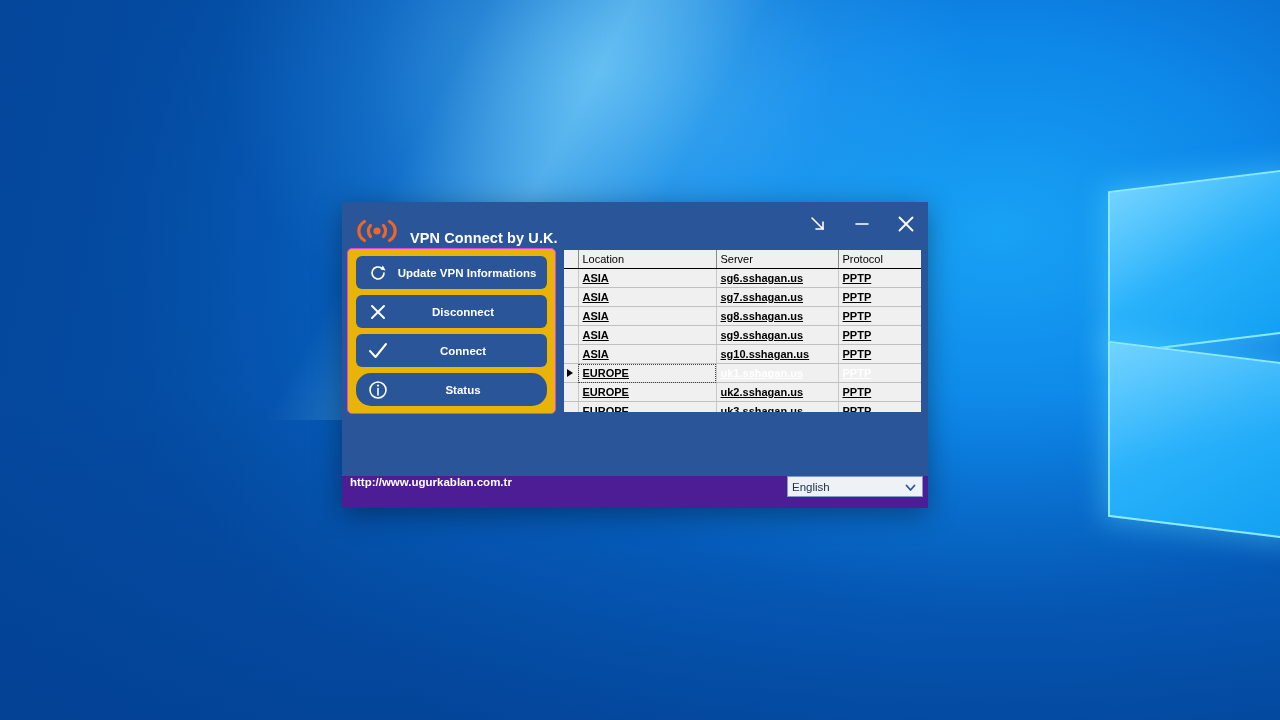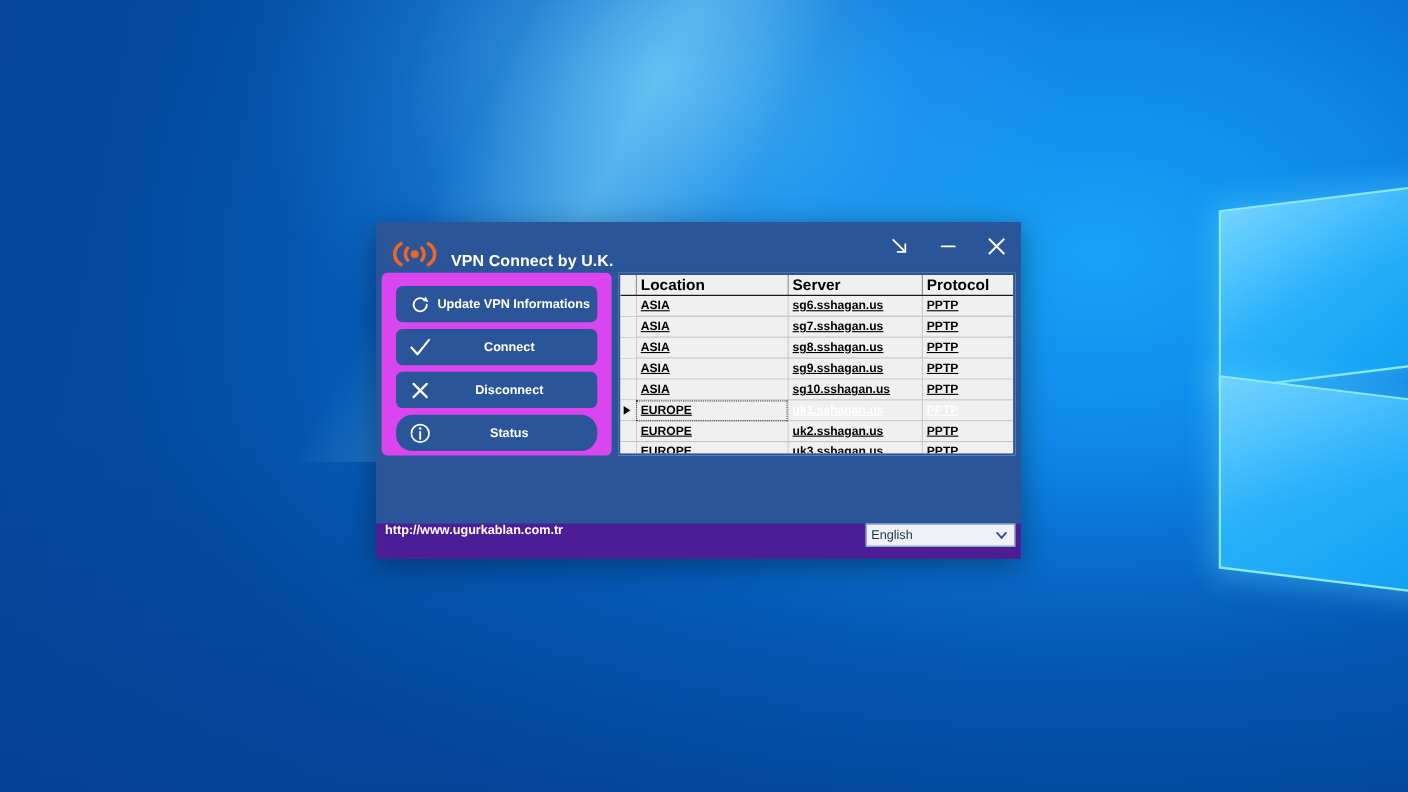--- a/index.html
+++ b/index.html
@@ -128,22 +128,22 @@
     box-sizing: border-box;
     padding: 0;
   }
 
   
   #button-panel {
     position: absolute;
     left: 5px; top: 2px;
     width: 209px;
     height: 166px;
-    background: #d946ef;
-    border: 5px solid #d946ef;
+    background: #eab308;
+    border: 1px solid #d946ef;
     border-radius: 5px;
     box-sizing: border-box;
     padding: 7px 8px;
   }
   .action-btn {
     position: relative;
     height: 33px;
     background: #2a5699;
     border-radius: 6px;
     margin-bottom: 6px;
@@ -197,22 +197,22 @@
   #server-table col.c-srv    { width: 122px; }
   #server-table col.c-proto  { width: 83px; }
 
   #server-table th {
     height: 18px;
     background: #f0f0f0;
     border-right: 1px solid #8a8a8a;
     border-bottom: 1px solid #000000;
     text-align: left;
     padding: 0 0 0 4px;
-    font-weight: bold;
-    font-size: 14px;
+    font-weight: normal;
+    font-size: 11px;
     color: #000;
     margin-left: 16px;
   }
   #server-table th.gutter-head {
     padding: 0;
     border-right: 1px solid #8a8a8a;
   }
   #server-table td {
     height: 18px;
     background: #f0f0f0;
@@ -400,39 +400,39 @@
         <div class="action-btn" id="btn-update">
           <span class="btn-icon">
             <svg width="20" height="20" viewBox="0 0 20 20">
               <path d="M16 10 A6 6 0 1 1 13.6 5.2" fill="none" stroke="#ffffff" stroke-width="1.7" stroke-linecap="round"></path>
               <polygon points="17.6,7.6 12.6,6.6 14.8,2.6" fill="#ffffff"></polygon>
             </svg>
           </span>
           <span class="btn-label">Update VPN Informations</span>
         </div>
 
-        <div class="action-btn" id="btn-connect">
-          <span class="btn-icon">
-            <svg width="22" height="20" viewBox="0 0 22 20">
-              <polyline points="3,10 8.5,16 19,3" fill="none" stroke="#ffffff" stroke-width="2" stroke-linecap="round" stroke-linejoin="round"></polyline>
-            </svg>
-          </span>
-          <span class="btn-label">Connect</span>
-        </div>
-
         <div class="action-btn" id="btn-disconnect">
           <span class="btn-icon">
             <svg width="20" height="20" viewBox="0 0 20 20">
               <g stroke="#ffffff" stroke-width="2" stroke-linecap="round">
                 <line x1="4" y1="4" x2="16" y2="16"></line>
                 <line x1="16" y1="4" x2="4" y2="16"></line>
               </g>
             </svg>
           </span>
           <span class="btn-label">Disconnect</span>
+        </div>
+
+        <div class="action-btn" id="btn-connect">
+          <span class="btn-icon">
+            <svg width="22" height="20" viewBox="0 0 22 20">
+              <polyline points="3,10 8.5,16 19,3" fill="none" stroke="#ffffff" stroke-width="2" stroke-linecap="round" stroke-linejoin="round"></polyline>
+            </svg>
+          </span>
+          <span class="btn-label">Connect</span>
         </div>
 
         <div class="action-btn" id="btn-status">
           <span class="btn-icon">
             <svg width="20" height="20" viewBox="0 0 20 20">
               <circle cx="10" cy="10" r="8" fill="none" stroke="#ffffff" stroke-width="1.6"></circle>
               <circle cx="10" cy="5.6" r="1.1" fill="#ffffff"></circle>
               <line x1="10" y1="8.6" x2="10" y2="15" stroke="#ffffff" stroke-width="1.6" stroke-linecap="round"></line>
             </svg>
           </span>

